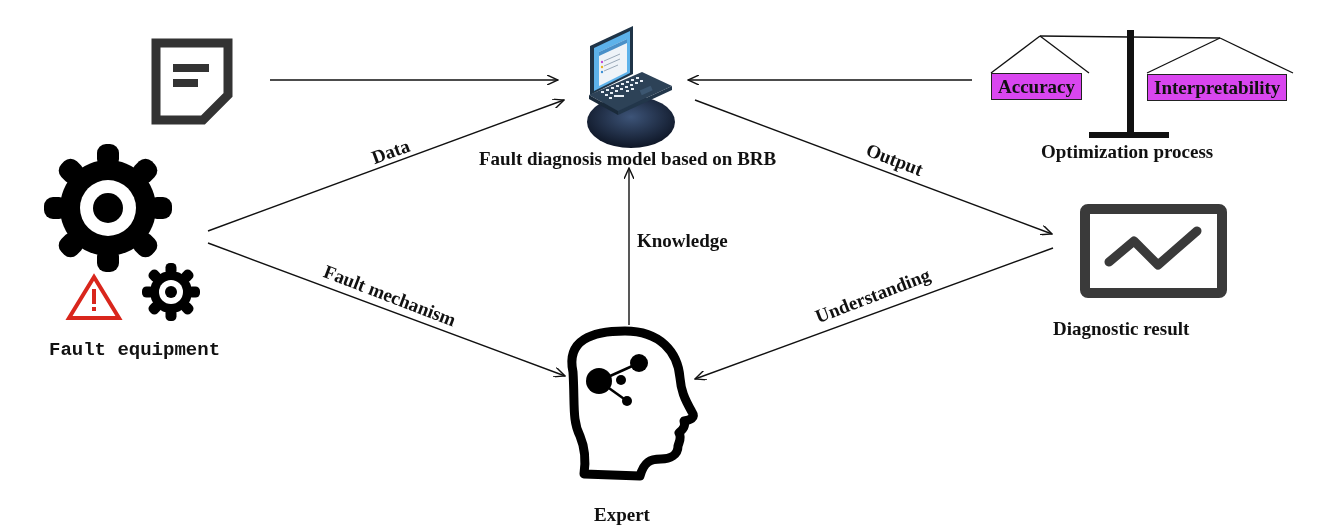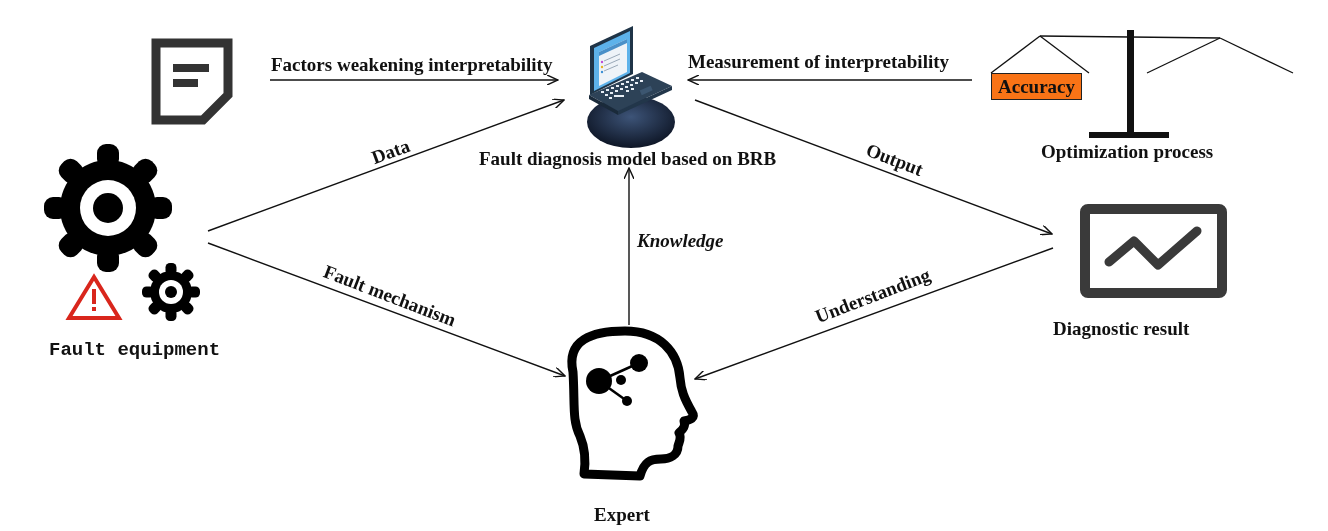--- a/index.html
+++ b/index.html
@@ -1,21 +1,21 @@
 <!DOCTYPE html>
 <html><head>
 <meta charset="utf-8">
 <style>
   html, body { margin:0; padding:0; background:#ffffff; }
   #stage { position:relative; width:1328px; height:531px; overflow:hidden; background:#fff;
     font-family:"Liberation Serif", "DejaVu Serif", serif; color:#111; }
   svg#canvas { position:absolute; left:0; top:0; }
   .lbl { position:absolute; font-weight:bold; font-size:19px; white-space:nowrap; color:#111; line-height:1; }
   .rot { transform-origin:center center; }
-  .boxlbl { position:absolute; border:1.5px solid #222; background:#f97316; font-weight:bold; font-size:19px;
+  .boxlbl { position:absolute; border:1.5px solid #222; background:#d946ef; font-weight:bold; font-size:19px;
     padding:3px 6px; line-height:1; white-space:nowrap; }
 </style>
 </head>
 <body>
 
 <div id="stage">
   <svg id="canvas" width="1328" height="531" viewBox="0 0 1328 531">
     <defs>
       <marker id="arr" viewBox="0 0 12 10" refX="11" refY="5" markerWidth="12" markerHeight="10" markerUnits="userSpaceOnUse" orient="auto">
         <path d="M0,0 L11,5 L0,10" fill="none" stroke="#111" stroke-width="1.4"></path>
@@ -144,28 +144,27 @@
       <path d="M573,372 C566,340 592,331 625,331 C660,331 678,352 680,378 C681,390 684,398 692,412 C696,418 690,420 684,421 C686,427 682,430 679,433 C682,438 679,442 678,446 C678,455 670,459 661,459 C650,459 644,462 640,476 L584,474 C586,460 585,448 580,436 C572,420 575,405 573,372 Z" fill="none" stroke="#000" stroke-width="9" stroke-linejoin="round"></path>
       <circle cx="599" cy="381" r="13" fill="#000"></circle>
       <circle cx="639" cy="363" r="9" fill="#000"></circle>
       <circle cx="621" cy="380" r="5" fill="#000"></circle>
       <circle cx="627" cy="401" r="5" fill="#000"></circle>
       <line x1="599" y1="381" x2="639" y2="363" stroke="#000" stroke-width="2.5"></line>
       <line x1="599" y1="381" x2="627" y2="401" stroke="#000" stroke-width="2.5"></line>
     </g>
   </svg>
 
-  <div class="lbl" style="left:271px; top:55px;">Factors weakening interpretability</div>
-  <div class="lbl" style="left:688px; top:52px;">Measurement of interpretability</div>
   <div class="lbl rot" style="left:371px; top:142px; transform:rotate(-20deg);">Data</div>
   <div class="lbl rot" style="left:865px; top:150px; transform:rotate(21deg);">Output</div>
-  <div class="lbl" style="left:637px; top:231px;font-style:italic;">Knowledge</div>
+  <div class="lbl" style="left:637px; top:231px;">Knowledge</div>
   <div class="lbl rot" style="left:320px; top:286px; transform:rotate(21deg);">Fault mechanism</div>
   <div class="lbl rot" style="left:812px; top:286px; transform:rotate(-21deg);">Understanding</div>
 
   <div class="lbl" style="left:1041px; top:142px;">Optimization process</div>
   <div class="lbl" style="left:479px; top:149px;">Fault diagnosis model based on BRB</div>
   <div class="lbl" style="left:49px; top:341px;font-family:Liberation Mono, monospace;">Fault equipment</div>
   <div class="lbl" style="left:1053px; top:319px;">Diagnostic result</div>
   <div class="lbl" style="left:594px; top:505px;font-family:Liberation Serif, serif;">Expert</div>
 
   <div class="boxlbl" style="left:991px; top:73px;">Accuracy</div>
+  <div class="boxlbl" style="left:1147px; top:74px;">Interpretability</div>
 </div>
 
 </body></html>

